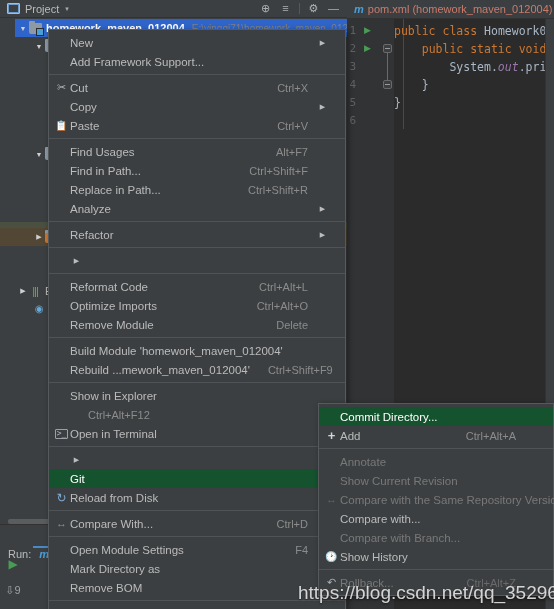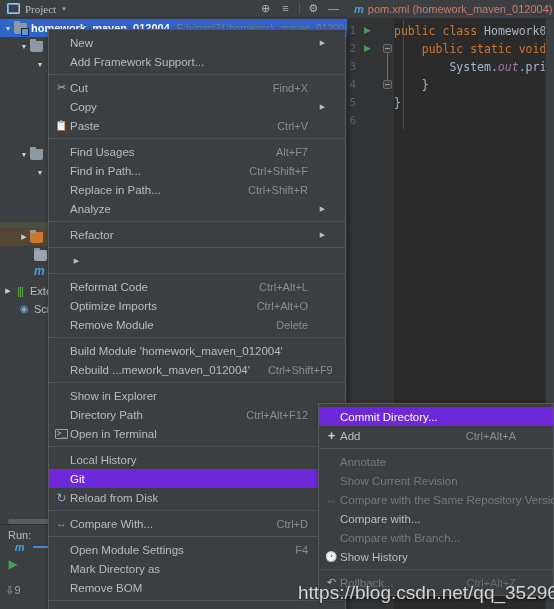--- a/index.html
+++ b/index.html
@@ -27,34 +27,34 @@
   }
   .th-icon {
     width: 13px; height: 11px; margin-left: 7px; margin-right: 5px;
     background: #6e9ccb; border: 1px solid #a9bcd0; border-radius: 1px;
     position: relative;
   }
   .th-icon::after {
     content: ""; position: absolute; left: 1px; top: 1px; right: 1px; bottom: 1px;
     background: #3c3f41;
   }
-  .th-title { font-size: 11px; color: #bbbbbb; font-family: Liberation Serif, serif; }
+  .th-title { font-size: 11px; color: #bbbbbb; }
   .th-caret {
     margin-left: 6px; font-size: 7px; color: #a9a9a9; line-height: 1;
   }
   .th-tools { margin-left: auto; display: flex; align-items: center; gap: 3px; padding-right: 5px; }
   .th-btn {
     width: 17px; height: 16px; display: flex; align-items: center; justify-content: center;
     color: #afb1b3; font-size: 11px; line-height: 1;
   }
   .th-sep { width: 1px; height: 11px; background: #555759; margin: 0 2px; }
 
   
   .tree-row {
-    position: absolute; left: 0; height: 18px; display: flex; align-items: center;
+    position: absolute; left: 15px; height: 18px; display: flex; align-items: center;
     font-size: 11px; color: #bbbbbb; white-space: nowrap;
   }
   .tree-row.selected {
     background: #2f65ca; width: 347px; color: #ffffff;
   }
   .arrow {
     width: 12px; text-align: center; font-size: 7px; color: #cfcfcf; flex: none;
   }
   .arrow.down::before { content: "\25BC"; }
   .arrow.right::before { content: "\25B6"; }
@@ -131,21 +131,21 @@
     position: absolute; right: 0; top: 19px; width: 9px; height: 590px;
     background: #3c3f41; border-left: 1px solid #313335;
   }
   .rs-mark { position: absolute; right: 1px; font-size: 8px; color: #b5893d; line-height: 1; }
 
   
   .run-panel {
     position: absolute; left: 0; bottom: 0; width: 347px; height: 85px;
     background: #3c3f41; border-top: 1px solid #323232;
   }
-  .run-tabrow { position: absolute; left: 0; top: 4px; height: 18px; display: flex; align-items: center; flex-direction: column; }
+  .run-tabrow { position: absolute; left: 0; top: 20px; height: 18px; display: flex; align-items: center; }
   .run-label { font-size: 11px; color: #bbbbbb; margin-left: 8px; }
   .run-cfg { font-size: 11px; color: #4a9fd8; font-style: italic; font-weight: bold; margin-left: 8px; }
   .run-underline { position: absolute; left: 33px; top: 21px; width: 62px; height: 2px; background: #4a88c7; }
   .run-side { position: absolute; left: 0; top: 26px; width: 26px; }
   .run-side-btn {
     width: 26px; height: 26px; display: flex; align-items: center; justify-content: center;
     font-size: 11px; color: #9aa0a6;
   }
   .run-side-btn.green { color: #499c54; font-size: 12px; }
   .run-scrollbar {
@@ -156,21 +156,21 @@
   
   .menu {
     position: absolute; background: #3c3f41;
     border: 1px solid #565a5c; box-shadow: 2px 2px 6px rgba(0,0,0,.45);
     padding: 3px 0; z-index: 40;
   }
   .mi {
     position: relative; height: 19px; display: flex; align-items: center;
     font-size: 11.5px; color: #bbbbbb; padding: 0 16px 0 4px; white-space: nowrap;
   }
-  .mi.highlight { background: #6d28d9; color: #ffffff; }
+  .mi.highlight { background: #14532d; color: #ffffff; }
   .mi.disabled { color: #787878; }
   .mi-icon {
     width: 17px; flex: none; display: flex; align-items: center; justify-content: center;
     font-size: 10px; line-height: 1; color: #a9b1b8;
   }
   .mi-label { flex: 1; }
   .mi-key { color: #8c8c8c; font-size: 11px; padding-left: 18px; padding-right: 8px; }
   .mi.disabled .mi-key { color: #6a6a6a; }
   .mi-arrow {
     width: 13px; flex: none; text-align: center; font-size: 7px; color: #bcbcbc;
@@ -331,21 +331,21 @@
       <span class="mi-icon"></span>
       <span class="mi-label">Add Framework Support...</span>
       <span class="mi-arrow hide">▶</span>
     </div>
 
     <div class="msep"></div>
 
     <div class="mi">
       <span class="mi-icon ic-scissors"></span>
       <span class="mi-label">Cut</span>
-      <span class="mi-key">Find+X</span>
+      <span class="mi-key">Ctrl+X</span>
       <span class="mi-arrow hide">▶</span>
     </div>
     <div class="mi">
       <span class="mi-icon"></span>
       <span class="mi-label">Copy</span>
       <span class="mi-arrow">▶</span>
     </div>
     <div class="mi">
       <span class="mi-icon ic-clipboard"></span>
       <span class="mi-label">Paste</span>
@@ -431,37 +431,35 @@
 
     <div class="msep"></div>
 
     <div class="mi">
       <span class="mi-icon"></span>
       <span class="mi-label">Show in Explorer</span>
       <span class="mi-arrow hide">▶</span>
     </div>
     <div class="mi">
       <span class="mi-icon"></span>
-      <span class="mi-label">Directory Path</span>
       <span class="mi-key">Ctrl+Alt+F12</span>
       <span class="mi-arrow hide">▶</span>
     </div>
     <div class="mi">
       <span class="mi-icon">
           <span class="ic-terminal">&gt;_</span>
         </span>
       <span class="mi-label">Open in Terminal</span>
       <span class="mi-arrow hide">▶</span>
     </div>
 
     <div class="msep"></div>
 
     <div class="mi">
       <span class="mi-icon"></span>
-      <span class="mi-label">Local History</span>
       <span class="mi-arrow">▶</span>
     </div>
     <div class="mi highlight">
       <span class="mi-icon"></span>
       <span class="mi-label">Git</span>
       <span class="mi-arrow">▶</span>
     </div>
     <div class="mi">
       <span class="mi-icon ic-reload"></span>
       <span class="mi-label">Reload from Disk</span>

